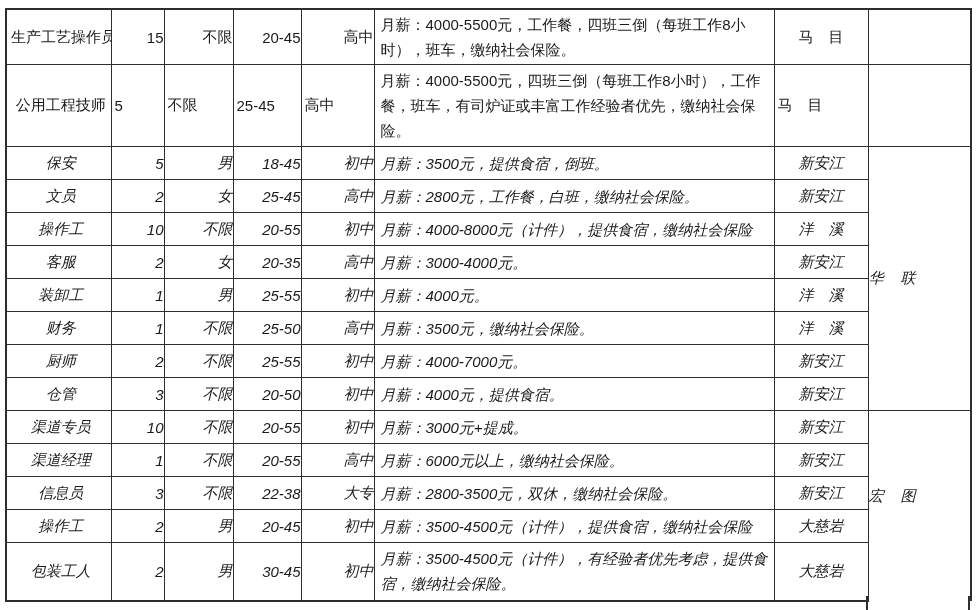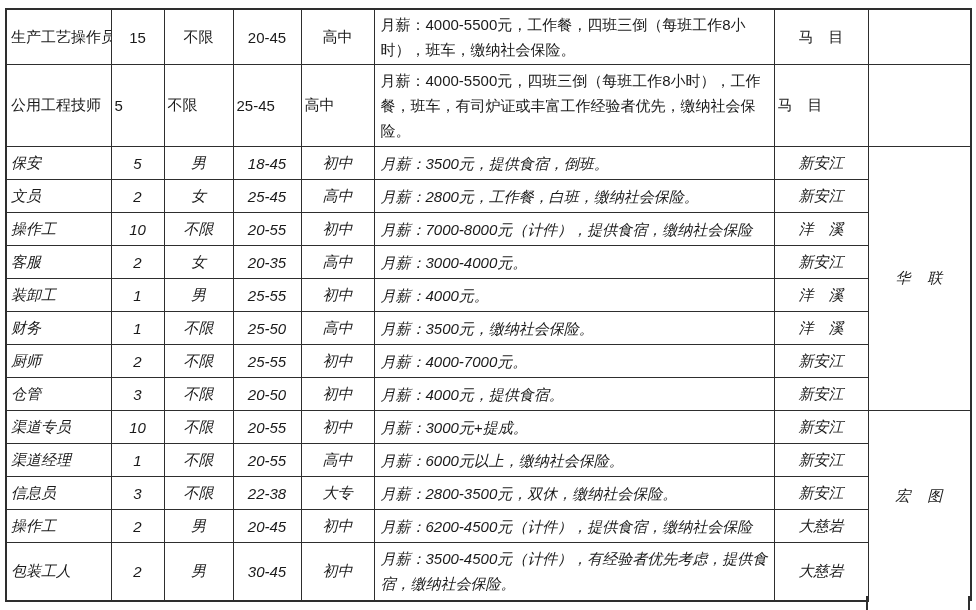--- a/index.html
+++ b/index.html
@@ -6,25 +6,25 @@
   .screen{position:relative;width:976px;height:610px;background:#ffffff;overflow:hidden;
           font-family:"Liberation Sans","DejaVu Sans",sans-serif;color:#1a1a1a;}
   table.jobs{position:absolute;left:5px;top:8px;width:965px;table-layout:fixed;
              border-collapse:collapse;border:2px solid #2e2e2e;}
   td{border:1px solid #2e2e2e;font-size:15px;vertical-align:middle;overflow:hidden;
      padding:0;background:#fff;}
   tr.r1{height:55px;}
   tr.r2{height:82px;}
   tr.rs{height:33px;font-style:italic;}
   tr.r15{height:58px;font-style:italic;}
-  .c-job{text-align:left;padding-left:4px;white-space:nowrap;}
-  .c-mid{text-align:center;}
+  .c-job{text-align:center;padding-left:4px;white-space:nowrap;}
+  .c-mid{text-align:right;}
   .c-sal{text-align:left;padding:2px 2px 2px 6px;line-height:25px;margin-left:48px;}
   .c-loc{text-align:center;}
-  .c-comp{text-align:center;letter-spacing:1px;}
+  .c-comp{letter-spacing:1px;}
   .la{text-align:left;padding-left:3px;}
   .clip{white-space:nowrap;}
   .hongtu{vertical-align:top;padding-top:76px;border-bottom-style:hidden;}
   .vseg{position:absolute;width:2px;background:#2e2e2e;}
 </style>
 </head>
 <body>
 
 <div class="screen">
   <table class="jobs">
@@ -82,21 +82,21 @@
       <td class="c-sal">月薪：2800元，工作餐，白班，缴纳社会保险。</td>
       <td class="c-loc">新安江</td>
     </tr>
 
     <tr class="rs">
       <td class="c-job">操作工</td>
       <td class="c-mid">10</td>
       <td class="c-mid">不限</td>
       <td class="c-mid">20-55</td>
       <td class="c-mid">初中</td>
-      <td class="c-sal clip">月薪：7000-8000元（计件），提供食宿，缴纳社会保险</td>
+      <td class="c-sal clip">月薪：4000-8000元（计件），提供食宿，缴纳社会保险</td>
       <td class="c-loc">洋　溪</td>
     </tr>
 
     <tr class="rs">
       <td class="c-job">客服</td>
       <td class="c-mid">2</td>
       <td class="c-mid">女</td>
       <td class="c-mid">20-35</td>
       <td class="c-mid">高中</td>
       <td class="c-sal">月薪：3000-4000元。</td>
@@ -173,21 +173,21 @@
       <td class="c-sal">月薪：2800-3500元，双休，缴纳社会保险。</td>
       <td class="c-loc">新安江</td>
     </tr>
 
     <tr class="rs">
       <td class="c-job">操作工</td>
       <td class="c-mid">2</td>
       <td class="c-mid">男</td>
       <td class="c-mid">20-45</td>
       <td class="c-mid">初中</td>
-      <td class="c-sal clip">月薪：6200-4500元（计件），提供食宿，缴纳社会保险</td>
+      <td class="c-sal clip">月薪：3500-4500元（计件），提供食宿，缴纳社会保险</td>
       <td class="c-loc">大慈岩</td>
     </tr>
 
     <tr class="r15">
       <td class="c-job">包装工人</td>
       <td class="c-mid">2</td>
       <td class="c-mid">男</td>
       <td class="c-mid">30-45</td>
       <td class="c-mid">初中</td>
       <td class="c-sal">月薪：3500-4500元（计件），有经验者优先考虑，提供食宿，缴纳社会保险。</td>

